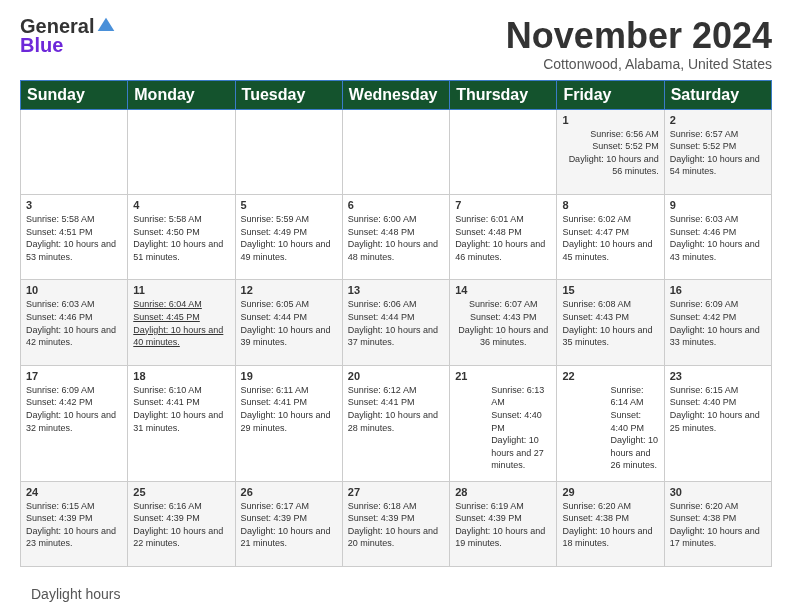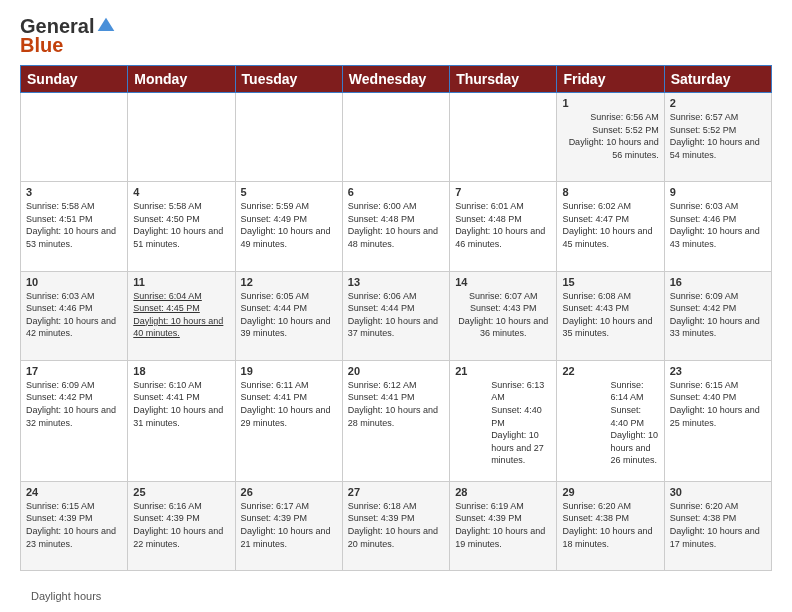--- a/index.html
+++ b/index.html
@@ -56,23 +56,23 @@
       color: #555;
     }
     .calendar {
       flex: 1;
       border: 1px solid #ccc;
       border-collapse: collapse;
       width: 100%;
       table-layout: fixed;
     }
     .calendar th {
-      background-color: #7f1d1d;
+      background-color: #14532d;
       color: #fff;
-      font-size: 14px;
+      font-size: 16px;
       font-weight: bold;
       text-align: left;
       padding: 5px 6px;
       border: 1px solid #3a7bc8;
     }
     .calendar td {
       vertical-align: top;
       padding: 4px 5px;
       border: 1px solid #ccc;
       font-size: 9.5px;
@@ -93,40 +93,44 @@
       margin-bottom: 2px;
     }
     .day-info {
       font-size: 9px;
       color: #333;
       line-height: 1.4;
     }
     .empty { background: #fff !important; }
     .footer {
       margin-top: 19px;
-      font-size: 11px;
+      font-size: 14px;
       color: #555;
       display: flex;
       gap: 20px;
       padding-left: 11px;
     }
   </style>
 </head>
 <body>
 
 <div class="page">
   <div class="header">
     <div class="logo">
       <div class="logo-text">
         <span class="logo-general">General</span>
         <svg class="logo-icon" viewBox="0 0 24 24">
           <polygon points="12,2 22,18 2,18" fill="#4a90d9"></polygon>
         </svg>
       </div>
-      <div style="font-size:20px;font-weight:bold;color:#c2410c;margin-top:-2px;">Blue</div>
+      <div style="font-size:20px;font-weight:bold;color:#6d28d9;margin-top:-2px;">Blue</div>
+    </div>
+    <div class="title-block">
+      <div class="month-title">November 2024</div>
+      <div class="subtitle">Cottonwood, Alabama, United States</div>
     </div>
   </div>
 
   <table class="calendar">
     <thead>
       <tr>
       <th>Sunday</th>
           <th>Monday</th>
           <th>Tuesday</th>
           <th>Wednesday</th>

